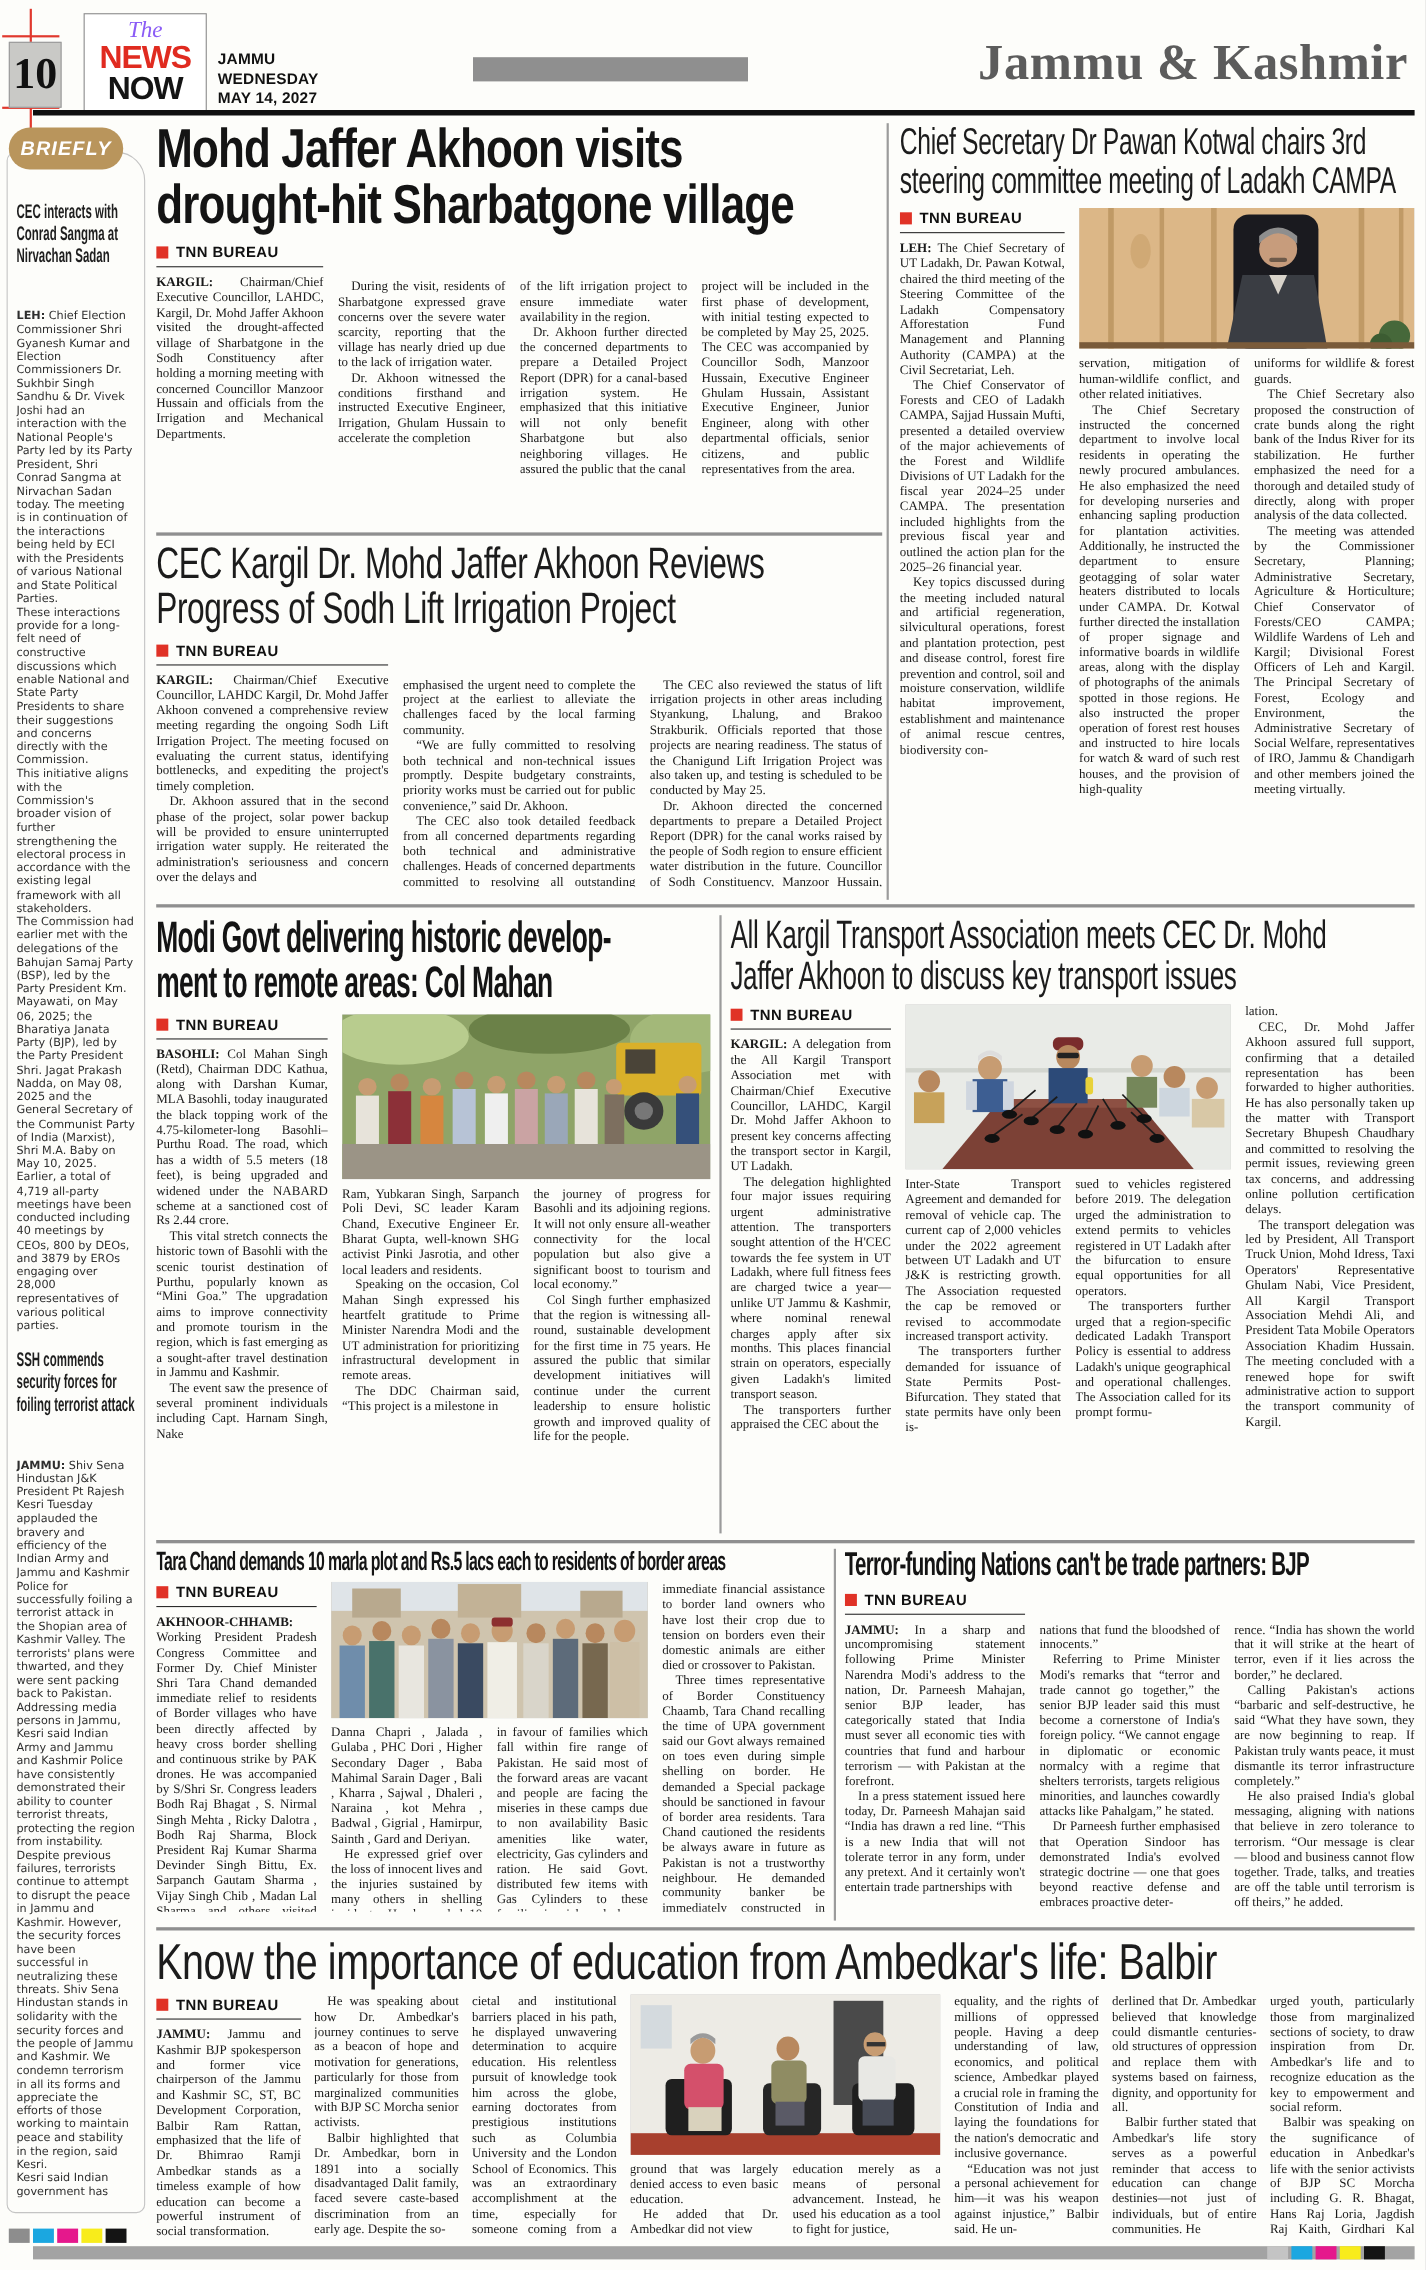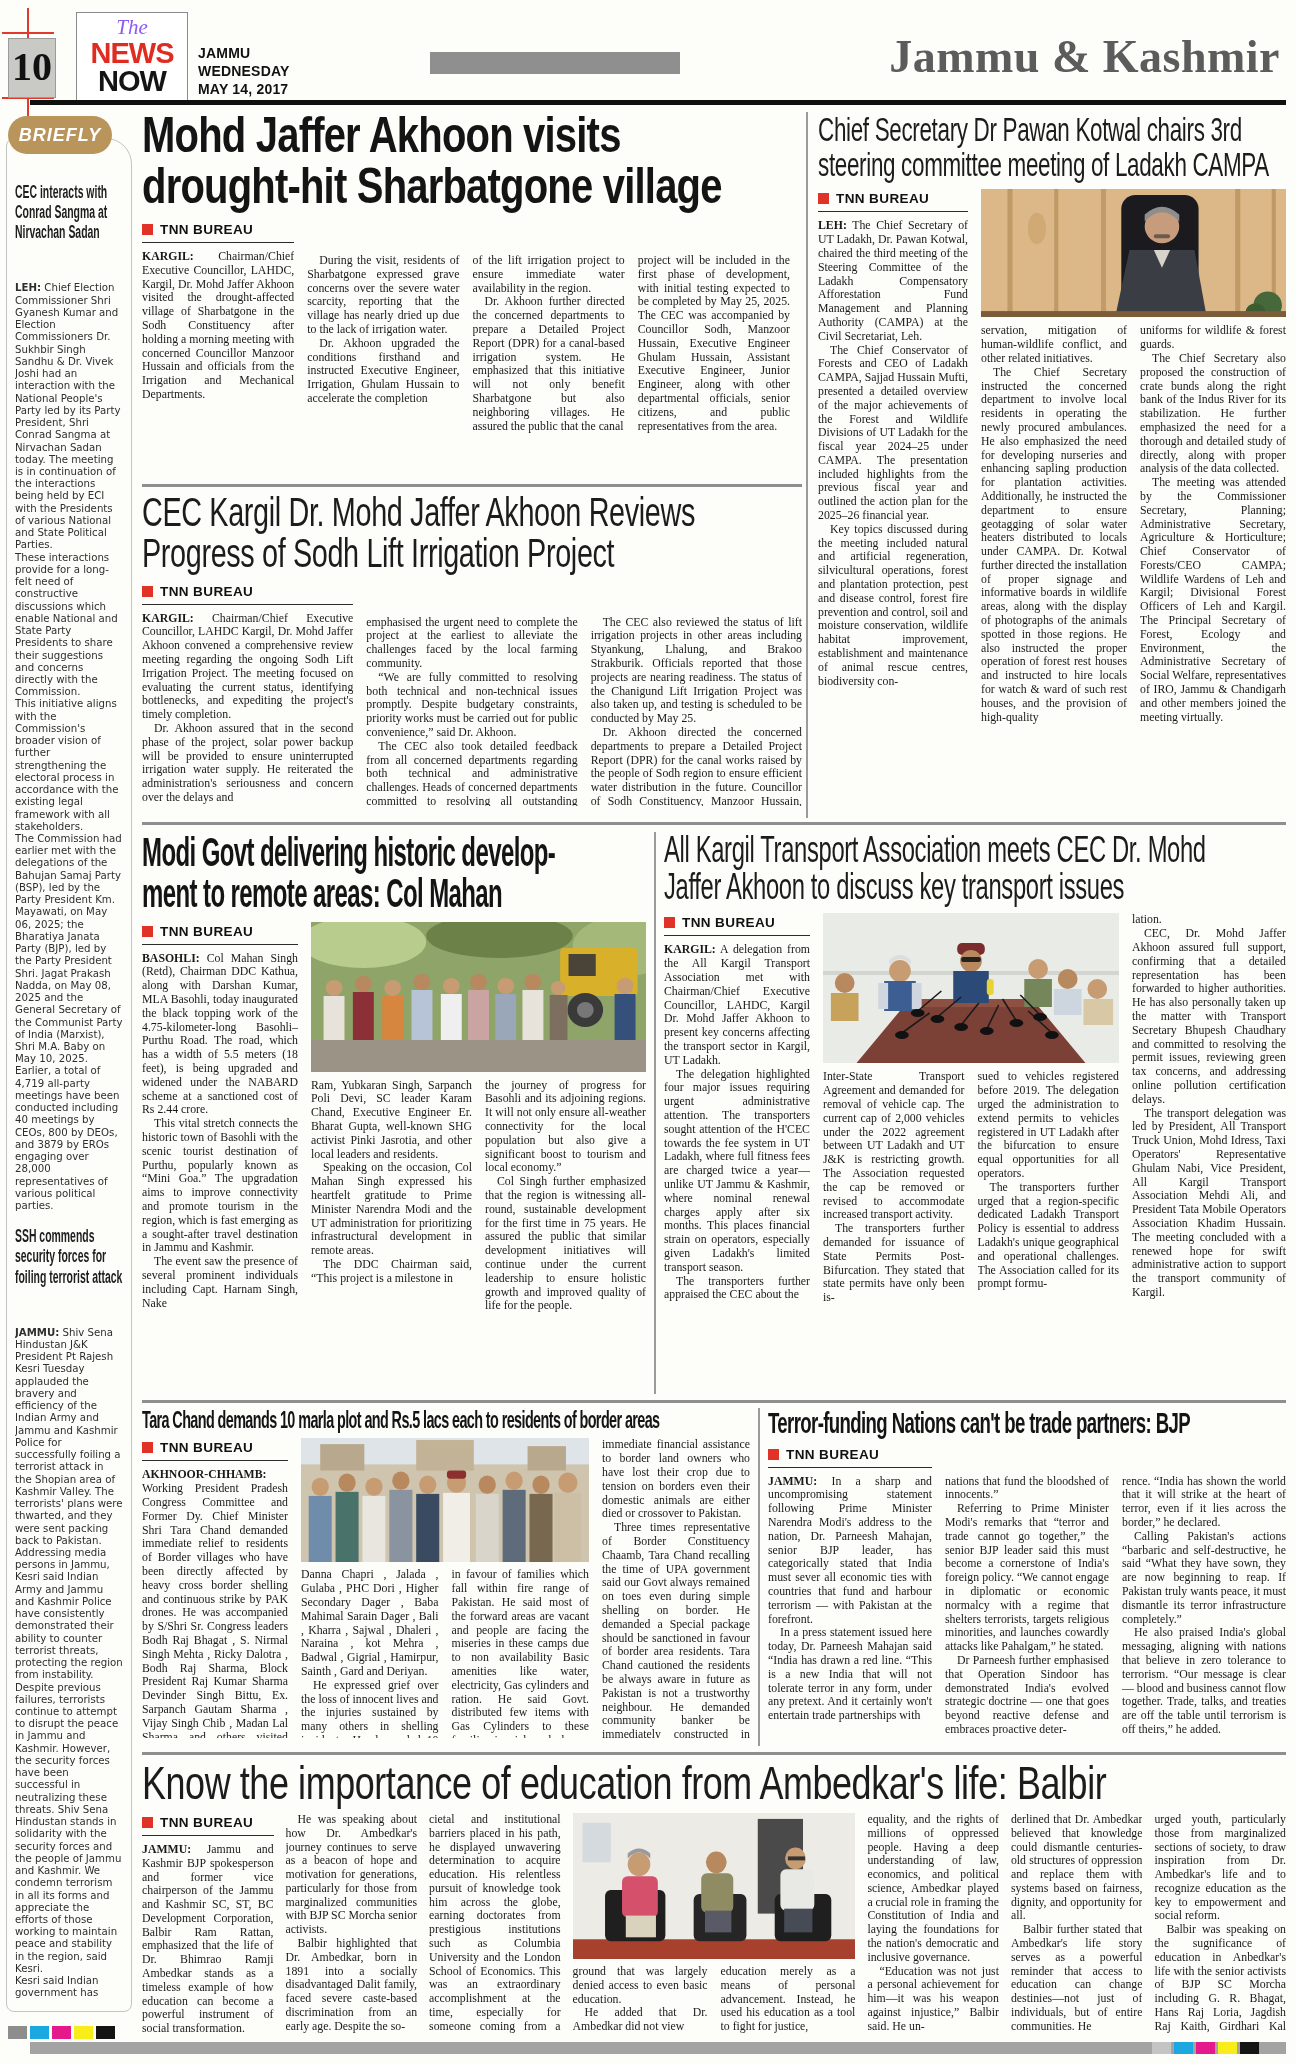--- a/index.html
+++ b/index.html
@@ -66,21 +66,21 @@
   <div class="abs redline" style="left:27px;top:74px;width:2px;height:50px;"></div>
   <div class="abs pagenum">10</div>
   <div class="abs logo-box">
     <div class="logo-the">The</div>
     <div class="logo-news">NEWS</div>
     <div class="logo-now">NOW</div>
   </div>
   <div class="abs date-block">
     <div>JAMMU</div>
     <div>WEDNESDAY</div>
-    <div>MAY 14, 2017</div>
+    <div>MAY 14, 2027</div>
   </div>
   <div class="abs band"></div>
   <div class="abs section-title">Jammu &amp; Kashmir</div>
   <div class="abs mast-rule"></div>
 
   <aside class="abs briefly">
     <div class="briefly-box"></div>
     <div class="briefly-pill">BRIEFLY</div>
     <div class="briefly-content">
       <section>
@@ -115,21 +115,21 @@
     <div class="cols" style="height:252px;">
       <div class="col">
         <div class="byline">
             <span class="sq"></span>
             <span>TNN BUREAU</span>
           </div>
         <p class="lead"><b class="dl">KARGIL:</b> <span>Chairman/Chief Executive Councillor, LAHDC, Kargil, Dr. Mohd Jaffer Akhoon visited the drought-affected village of Sharbatgone in the Sodh Constituency after holding a morning meeting with concerned Councillor Manzoor Hussain and officials from the Irrigation and Mechanical Departments.</span></p>
       </div>
       <div class="col" style="padding-top:34px;">
           <p>During the visit, residents of Sharbatgone expressed grave concerns over the severe water scarcity, reporting that the village has nearly dried up due to the lack of irrigation water.</p>
-          <p>Dr. Akhoon upgraded the conditions firsthand and instructed Executive Engineer, Irrigation, Ghulam Hussain to accelerate the completion</p>
+          <p>Dr. Akhoon witnessed the conditions firsthand and instructed Executive Engineer, Irrigation, Ghulam Hussain to accelerate the completion</p>
         </div>
       <div class="col cont" style="padding-top:34px;">
           <p>of the lift irrigation project to ensure immediate water availability in the region.</p>
           <p>Dr. Akhoon further directed the concerned departments to prepare a Detailed Project Report (DPR) for a canal-based irrigation system. He emphasized that this initiative will not only benefit Sharbatgone but also neighboring villages. He assured the public that the canal</p>
         </div>
       <div class="col cont" style="padding-top:34px;">
           <p>project will be included in the first phase of development, with initial testing expected to be completed by May 25, 2025. The CEC was accompanied by Councillor Sodh, Manzoor Hussain, Executive Engineer Ghulam Hussain, Assistant Executive Engineer, Junior Engineer, along with other departmental officials, senior citizens, and public representatives from the area.</p>
         </div>
     </div>
   </section>

